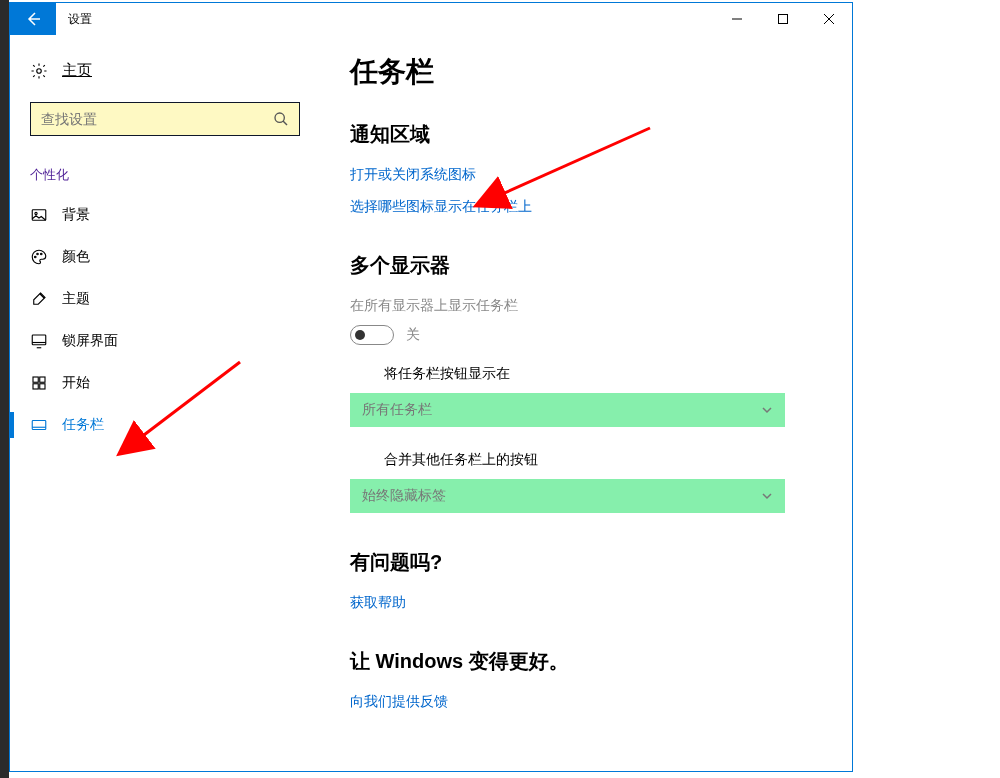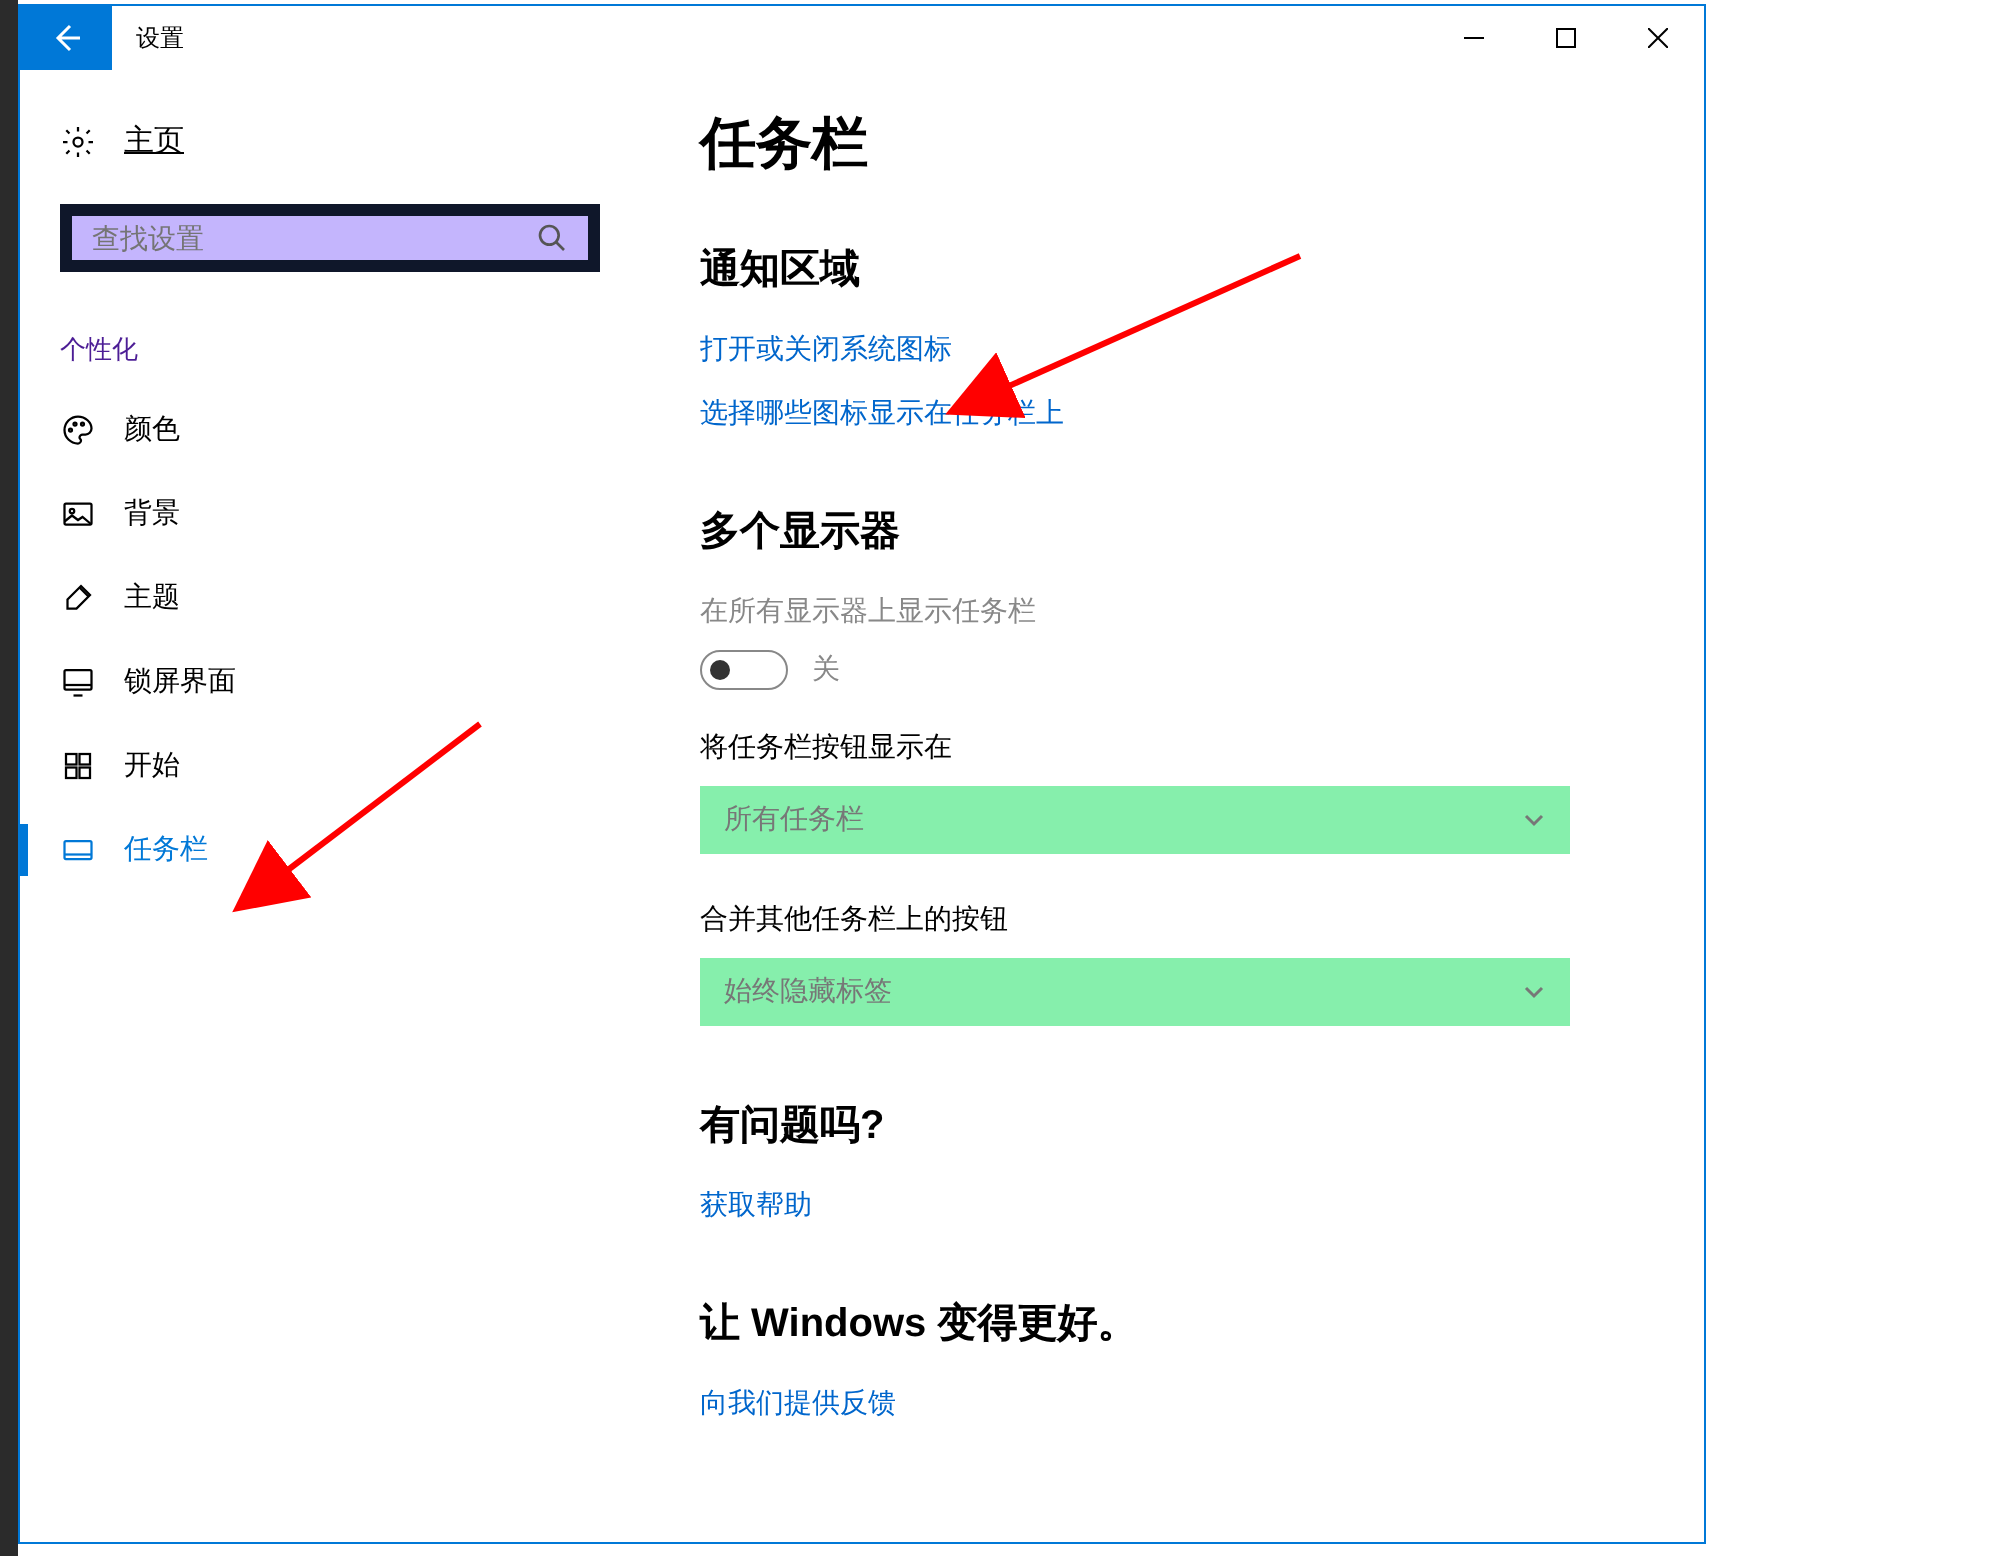--- a/index.html
+++ b/index.html
@@ -10,36 +10,36 @@
   .back-btn svg { width: 16px; height: 16px; }
   .title-text { flex: 0 0 auto; padding: 0 12px; font-size: 12px; color: #000; display: flex; align-items: center; }
   .title-spacer { flex: 1; }
   .winctrl { width: 46px; display: flex; align-items: center; justify-content: center; color: #000; }
   .winctrl svg { width: 10px; height: 10px; }
   .body { display: flex; height: calc(100% - 32px); }
   .sidebar { width: 310px; padding: 18px 0 0 0; }
   .home-row { display: flex; align-items: center; padding: 8px 20px; gap: 14px; font-size: 15px; text-decoration: underline; }
   .home-row svg { width: 18px; height: 18px; }
   .search-wrap { padding: 14px 20px 8px 20px; }
-  .search-box { border: 6px solid #0f172a; height: 34px; display: flex; align-items: center; padding: 0 10px; background: #c4b5fd; }
+  .search-box { border: 1px solid #0f172a; height: 34px; display: flex; align-items: center; padding: 0 10px; background: #fef9c3; }
   .search-box input { border: none; outline: none; flex: 1; font-size: 14px; background: transparent; }
   .search-box svg { width: 16px; height: 16px; stroke: #555; }
   .group-label { padding: 22px 20px 10px 20px; font-size: 13px; color: #4c1d95; font-family: Liberation Serif, serif; }
   .nav-item { display: flex; align-items: center; gap: 14px; padding: 12px 20px; font-size: 14px; color: #000; position: relative; }
   .nav-item svg { width: 18px; height: 18px; flex-shrink: 0; }
   .nav-item.active { color: #0078d7; }
   .nav-item.active::before { content: ""; position: absolute; left: 0; top: 8px; bottom: 8px; width: 4px; background: #0078d7; }
   .nav-item.active svg { stroke: #0078d7; fill: none; }
   .content { flex: 1; padding: 18px 40px 0 30px; overflow-y: auto; }
   h1 { font-size: 28px; font-weight: 600; margin-bottom: 30px; }
   h2 { font-size: 20px; font-weight: 600; margin: 10px 0 18px 0; }
   .link { color: #0066cc; font-size: 14px; margin-bottom: 14px; display: block; }
   .section { margin-bottom: 36px; }
   .setting-label { font-size: 14px; color: #888; margin-bottom: 10px; }
-  .setting-label.dark { color: #000; }
+  .setting-label.dark { color: #000; margin-left: 34px; }
   .toggle-row { display: flex; align-items: center; gap: 12px; margin-bottom: 20px; }
   .toggle { width: 44px; height: 20px; border: 1px solid #888; border-radius: 10px; position: relative; background: #fff; }
   .toggle::after { content: ""; position: absolute; width: 10px; height: 10px; border-radius: 50%; background: #333; top: 4px; left: 4px; }
   .toggle-label { font-size: 14px; color: #888; }
   .dropdown { width: 435px; height: 34px; background: #86efac; display: flex; align-items: center; justify-content: space-between; padding: 0 12px; font-size: 14px; color: #777; margin-bottom: 24px; }
   .dropdown svg { width: 12px; height: 12px; stroke: #777; }
   .arrow { position: absolute; pointer-events: none; }
   .left-edge { position: absolute; left: 0; top: 0; width: 9px; height: 778px; background: #2b2b2b; }
 </style>
 </head>
@@ -89,34 +89,34 @@
           <svg viewBox="0 0 24 24" fill="none" stroke="#555" stroke-width="2">
               <circle cx="10" cy="10" r="7"></circle>
               <line x1="21" y1="21" x2="15" y2="15"></line>
             </svg>
         </div>
       </div>
       <div class="group-label">个性化</div>
 
       <div class="nav-item">
         <svg viewBox="0 0 24 24" fill="none" stroke="black" stroke-width="1.5">
+            <rect x="3" y="5" width="18" height="14" rx="1"></rect>
+            <circle cx="8" cy="10" r="1.5"></circle>
+            <path d="M3 17l5-4 4 3 3-2 6 5"></path>
+          </svg>
+        <span>背景</span>
+      </div>
+      <div class="nav-item">
+        <svg viewBox="0 0 24 24" fill="none" stroke="black" stroke-width="1.5">
             <path d="M12 3a9 9 0 1 0 0 18c1 0 2-1 2-2s-1-1-1-2 1-2 2-2h2a4 4 0 0 0 4-4c0-4-4-8-9-8z"></path>
             <circle cx="7" cy="12" r="1"></circle>
             <circle cx="10" cy="8" r="1"></circle>
             <circle cx="15" cy="8" r="1"></circle>
           </svg>
         <span>颜色</span>
-      </div>
-      <div class="nav-item">
-        <svg viewBox="0 0 24 24" fill="none" stroke="black" stroke-width="1.5">
-            <rect x="3" y="5" width="18" height="14" rx="1"></rect>
-            <circle cx="8" cy="10" r="1.5"></circle>
-            <path d="M3 17l5-4 4 3 3-2 6 5"></path>
-          </svg>
-        <span>背景</span>
       </div>
       <div class="nav-item">
         <svg viewBox="0 0 24 24" fill="none" stroke="black" stroke-width="1.5">
             <path d="M14 4l6 6-9 9H5v-6z"></path>
             <path d="M13 5l6 6"></path>
           </svg>
         <span>主题</span>
       </div>
       <div class="nav-item">
         <svg viewBox="0 0 24 24" fill="none" stroke="black" stroke-width="1.5">

